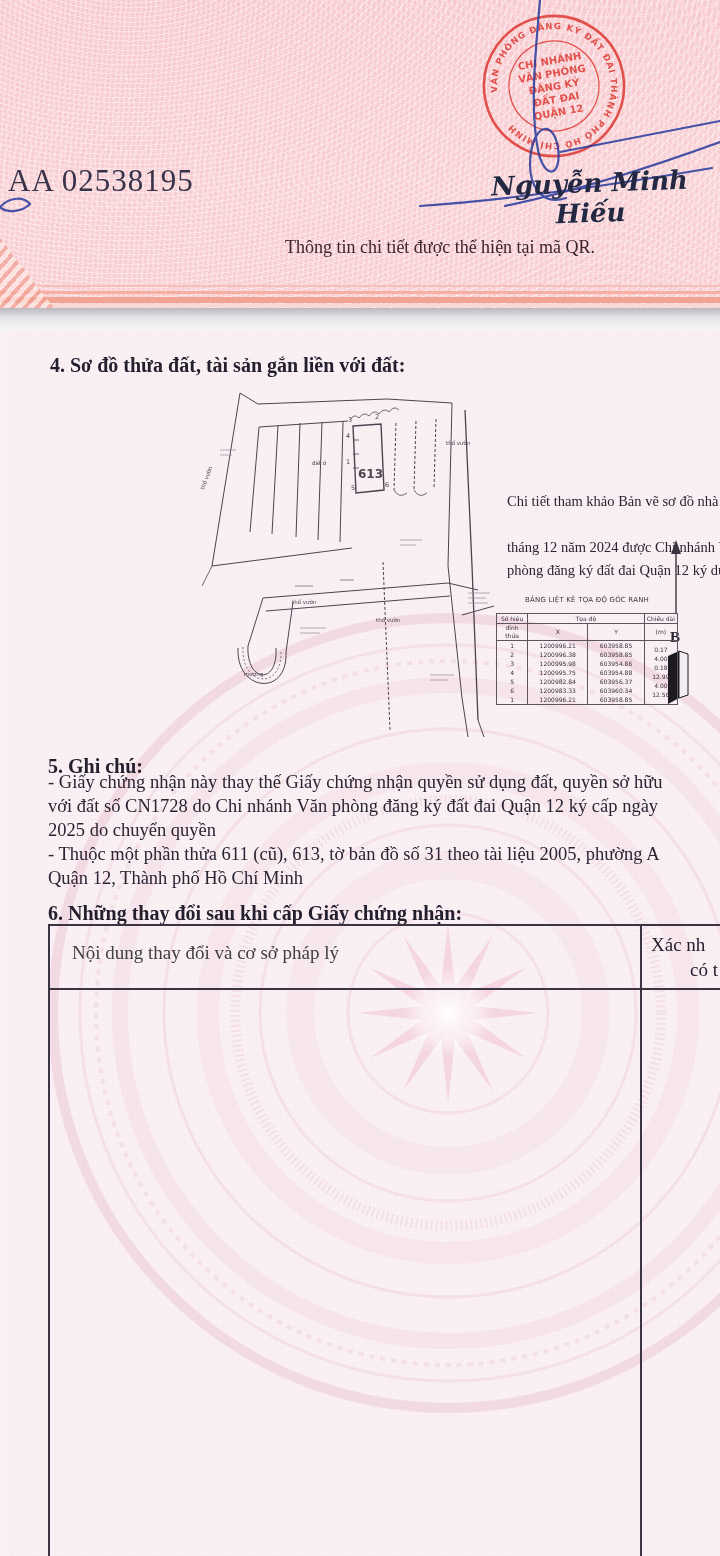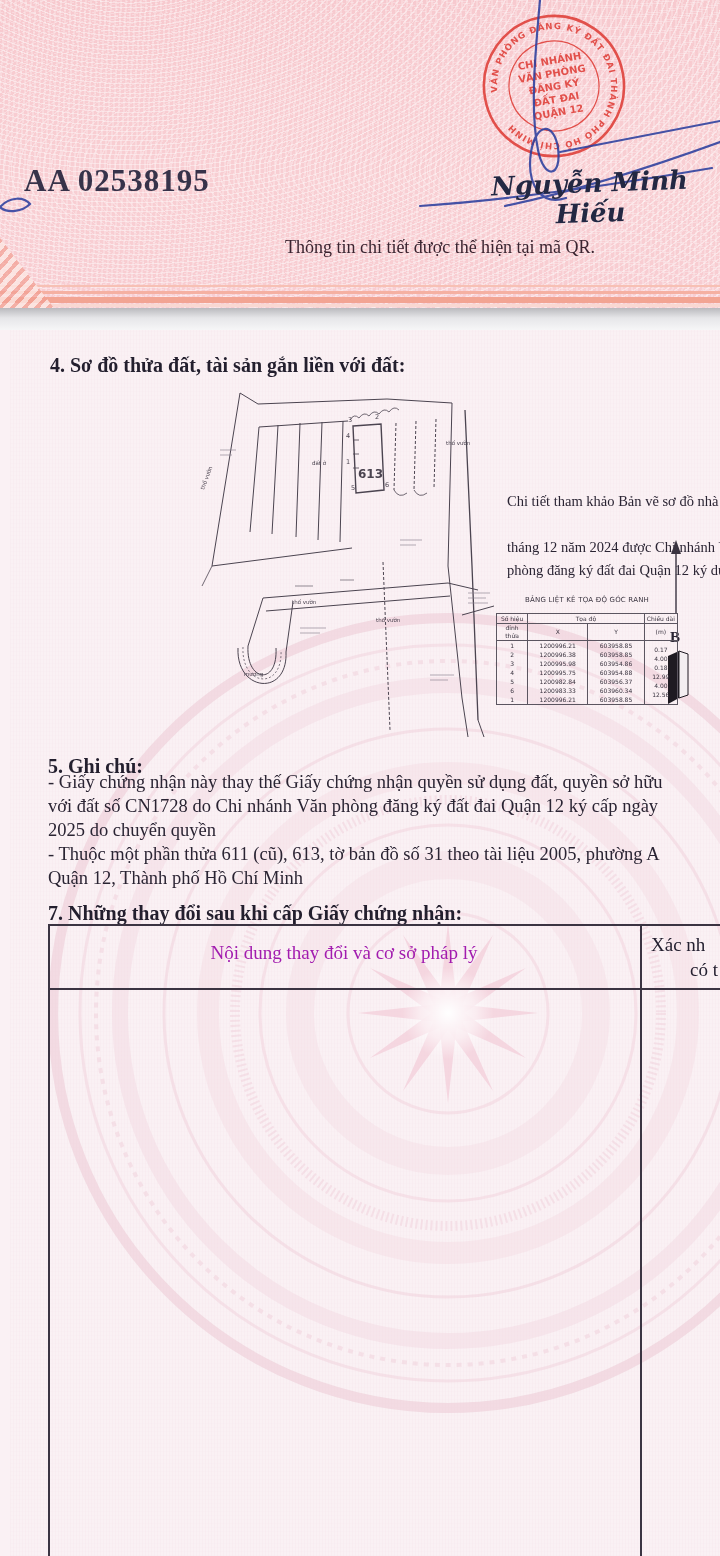--- a/index.html
+++ b/index.html
@@ -7,21 +7,21 @@
        font-family:"Liberation Serif",serif;background:#faf1f4;}
   .abs{position:absolute;}
 
   
   .top-section{position:absolute;left:0;top:0;width:720px;height:308px;
     background:linear-gradient(180deg,#f7ccd1,#f9d2d6 60%,#f8cfd4);overflow:hidden;}
   .guilloche{position:absolute;inset:0;opacity:.75;background:
     repeating-radial-gradient(ellipse at 18% -30%, rgba(255,255,255,.55) 0 1.5px, rgba(255,255,255,0) 1.5px 7px),
     repeating-radial-gradient(ellipse at 85% 55%, rgba(255,255,255,.38) 0 1.5px, rgba(255,255,255,0) 1.5px 8px),
     repeating-linear-gradient(94deg, rgba(255,255,255,.28) 0 2px, rgba(244,186,192,.18) 2px 5px);}
-  .serial{position:absolute;left:24px;top:163px;font-size:31px;font-weight:bold;
+  .serial{position:absolute;left:8px;top:163px;font-size:31px;font-weight:normal;
     letter-spacing:1px;color:#37334a;}
   .signature-name{position:absolute;left:480px;top:168px;width:220px;text-align:center;
     font-size:26px;font-style:italic;font-weight:bold;color:#232843;transform:rotate(-2deg);
     font-family:"DejaVu Serif",serif;}
   .qr-note{position:absolute;left:160px;top:237px;width:560px;text-align:center;
     font-size:18px;color:#3a2430;}
   .stripes{position:absolute;left:0;width:720px;height:2px;background:#f7c0b4;}
   .chevron-corner{position:absolute;left:0;top:238px;width:54px;height:70px;opacity:.85;
     background:repeating-linear-gradient(132deg, rgba(242,160,148,.85) 0 4px, rgba(252,231,227,.95) 4px 9px);
     clip-path:polygon(0 0,100% 100%,0 100%);}
@@ -49,22 +49,22 @@
   table.coord th,table.coord td{border:.5px solid #5b5560;font-size:6px;padding:0 1px;
     text-align:center;height:9px;line-height:8px;font-weight:normal;}
   table.coord .len-cell{position:relative;top:4px;border-top:none;border-bottom:none;}
   table.coord td{border-top:none;border-bottom:none;}
   table.coord tr.first td{border-top:.5px solid #5b5560;}
   table.coord tr.last td{border-bottom:.5px solid #5b5560;}
   table.coord .len-col{border-top:.5px solid #5b5560;}
 
   
   .rule{position:absolute;background:#3b3442;}
-  .c6-col1{position:absolute;left:38px;top:612px;width:592px;text-align:center;
-    font-size:19px;color:#a21caf;}
+  .c6-col1{position:absolute;left:38px;top:612px;width:592px;
+    font-size:19px;color:#404040;padding-left:24px;}
   .c6-col2a{position:absolute;left:641px;top:604px;font-size:19px;color:#242030;white-space:nowrap;text-align:center;}
   .c6-col2b{position:absolute;left:652px;top:629px;font-size:19px;color:#242030;white-space:nowrap;margin-left:28px;}
 
   .map-label{font-family:"DejaVu Sans",sans-serif;fill:#4b4450;}
 </style>
 </head>
 <body>
 
 <div class="top-section">
   <div class="guilloche"></div>
@@ -297,21 +297,21 @@
         </table>
     </div>
 
     <div class="abs heading" style="left:38px;top:412px;margin-top:13px;">5. Ghi chú:</div>
     <div class="abs body-line" style="left:38px;top:440px;">- Giấy chứng nhận này thay thế Giấy chứng nhận quyền sử dụng đất, quyền sở hữu</div>
     <div class="abs body-line" style="left:38px;top:464px;">với đất số CN1728 do Chi nhánh Văn phòng đăng ký đất đai Quận 12 ký cấp ngày</div>
     <div class="abs body-line" style="left:38px;top:488px;">2025 do chuyển quyền</div>
     <div class="abs body-line" style="left:38px;top:512px;">- Thuộc một phần thửa 611 (cũ), 613, tờ bản đồ số 31 theo tài liệu 2005, phường A</div>
     <div class="abs body-line" style="left:38px;top:536px;">Quận 12, Thành phố Hồ Chí Minh</div>
 
-    <div class="abs heading" style="left:38px;top:572px;">7. Những thay đổi sau khi cấp Giấy chứng nhận:</div>
+    <div class="abs heading" style="left:38px;top:572px;">6. Những thay đổi sau khi cấp Giấy chứng nhận:</div>
 
     <div class="rule" style="left:38px;top:594px;width:682px;height:1.5px;"></div>
     <div class="rule" style="left:38px;top:658px;width:682px;height:1.5px;"></div>
     <div class="rule" style="left:38px;top:594px;width:1.5px;height:632px;"></div>
     <div class="rule" style="left:630px;top:594px;width:1.5px;height:632px;"></div>
 
     <div class="c6-col1">Nội dung thay đổi và cơ sở pháp lý</div>
     <div class="c6-col2a">Xác nh</div>
     <div class="c6-col2b">có t</div>
   </div>

